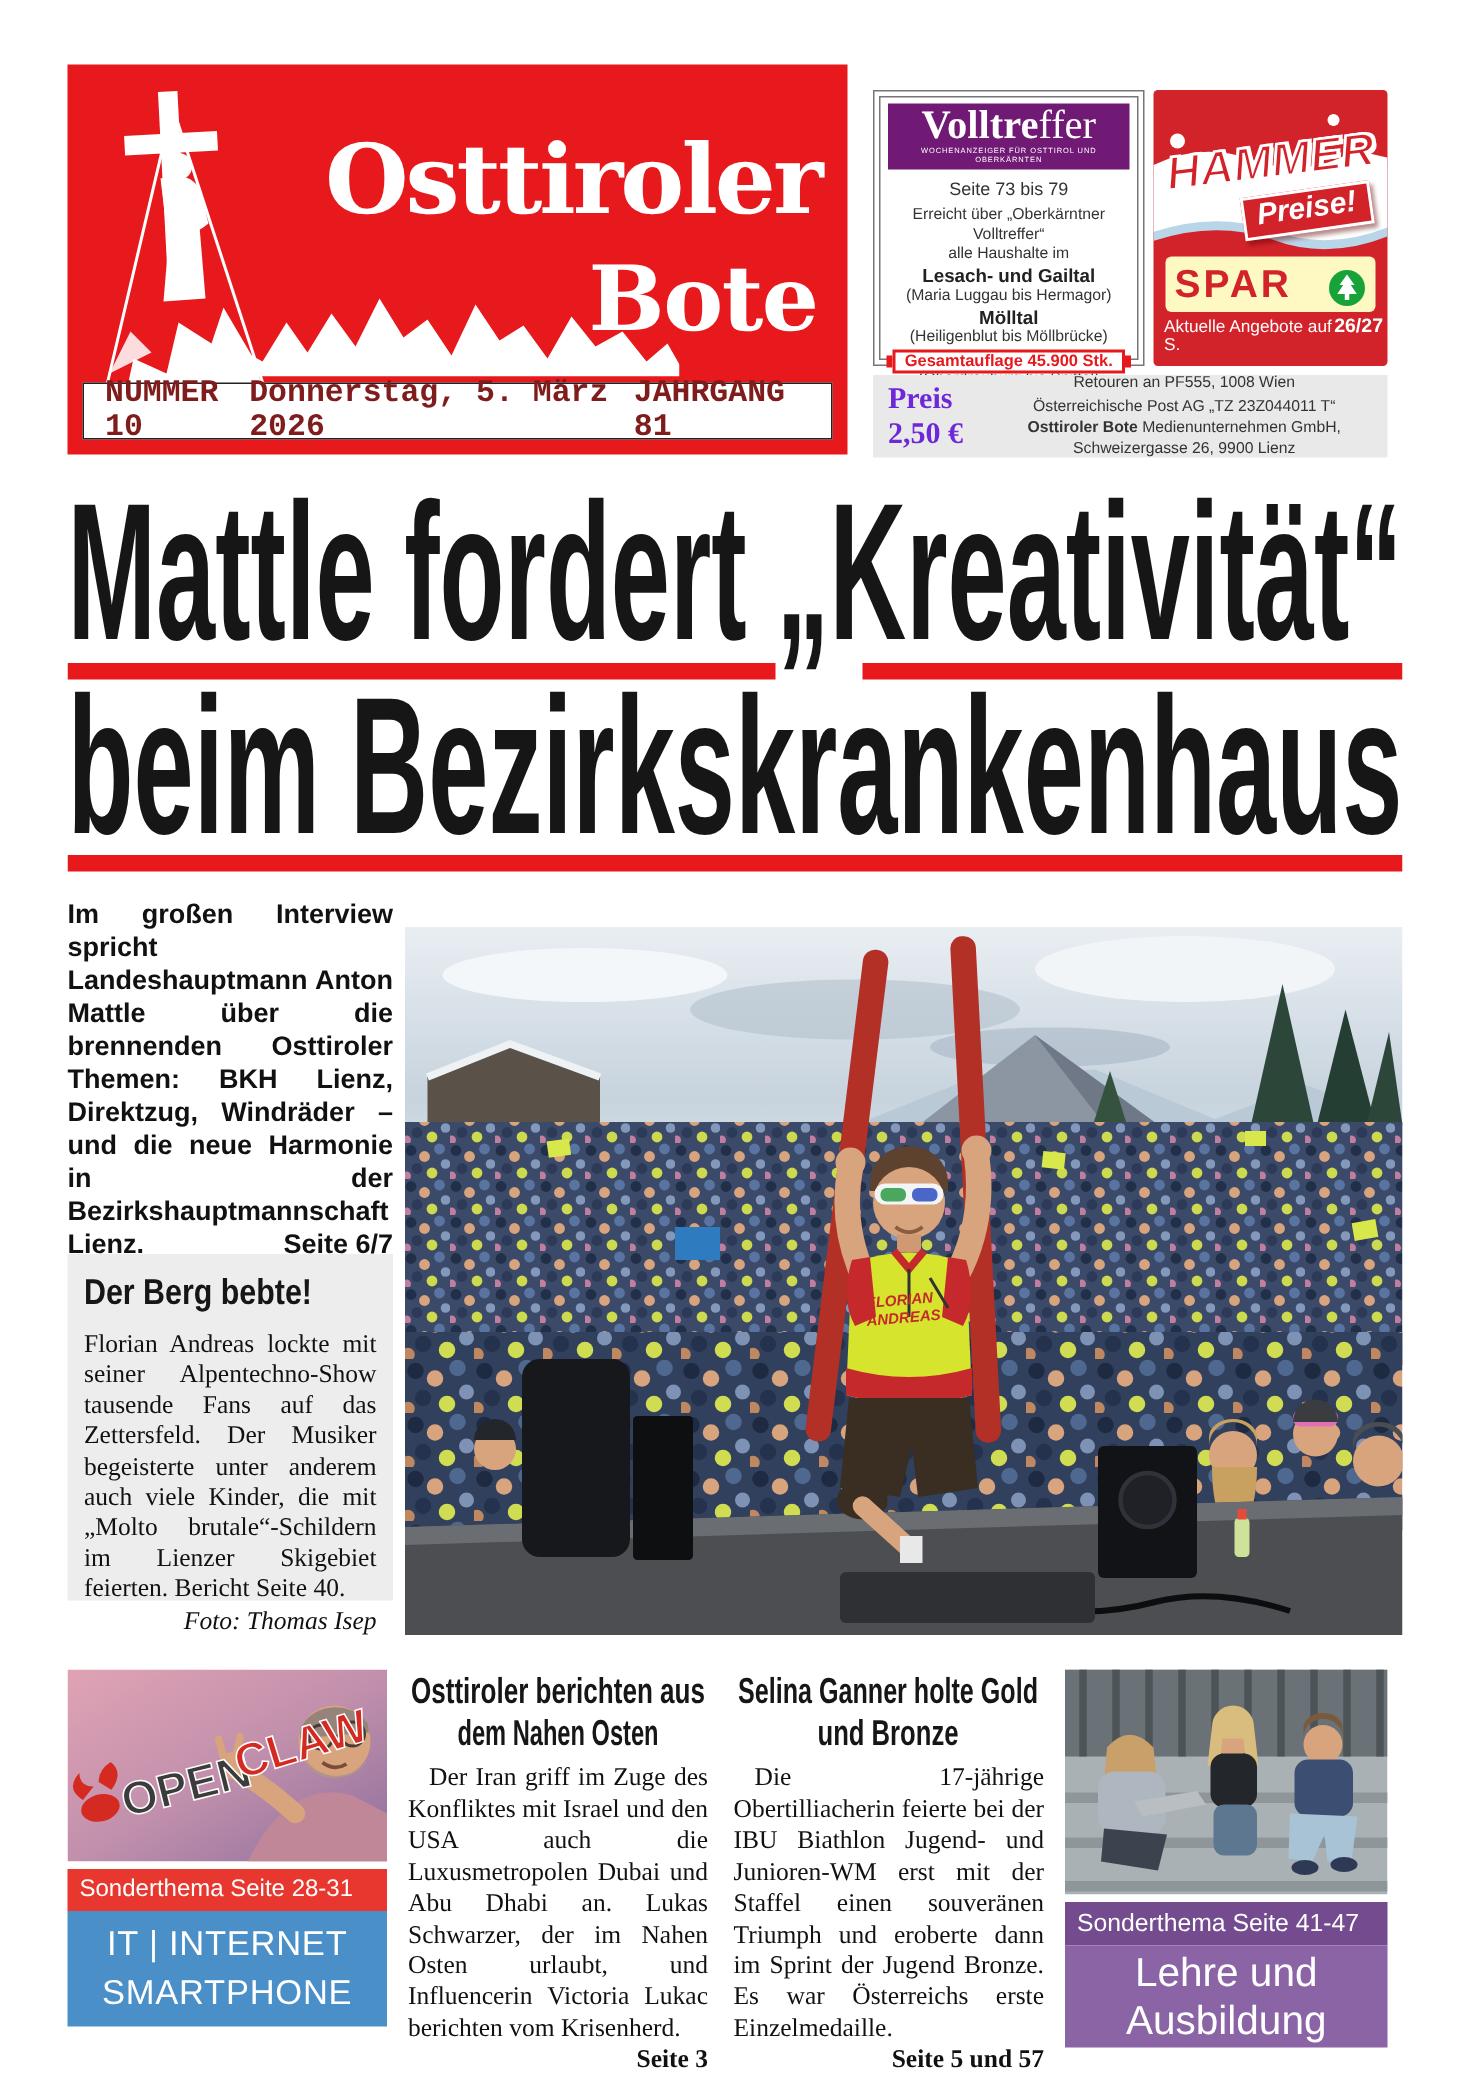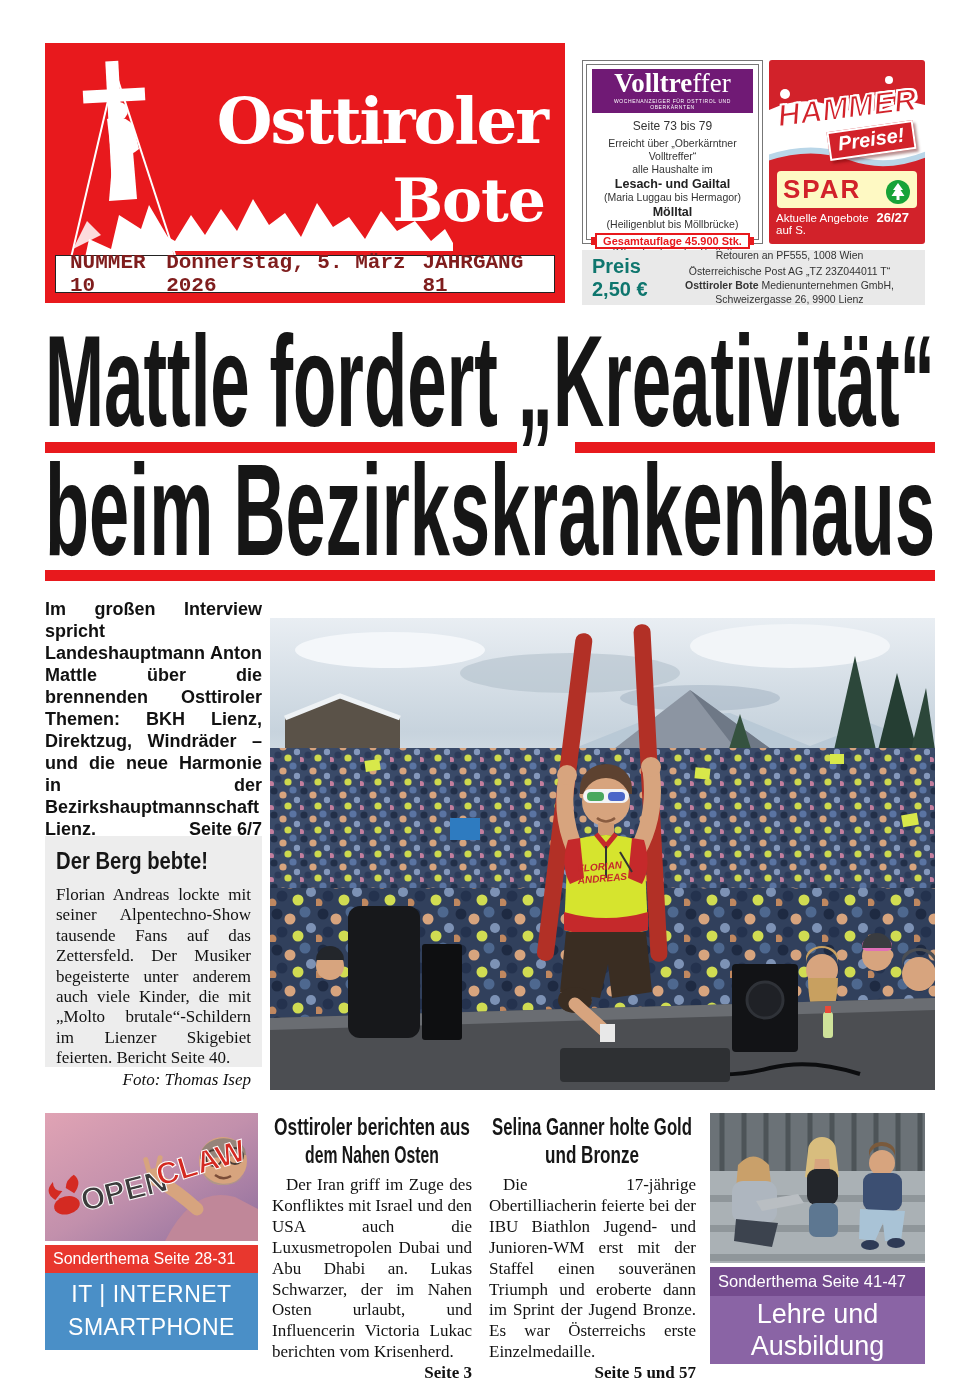--- a/index.html
+++ b/index.html
@@ -44,30 +44,30 @@
   .spar .hammer { position:absolute; top:30px; left:2px; right:2px; text-align:center; transform:rotate(-7deg);
                   font-family:"Liberation Sans", sans-serif; font-weight:900; font-style:italic; font-size:31px;
                   color:#d2222a; -webkit-text-stroke:1.5px #fff;
                   text-shadow:2px 2px 0 #fff,-1px -1px 0 #fff,2px -1px 0 #fff,-1px 2px 0 #fff; }
   .spar .preise { position:absolute; top:66px; right:10px; transform:rotate(-8deg); background:#d2222a;
                   border:2px solid #fff; color:#fff; font-family:"Liberation Sans", sans-serif; font-weight:900;
                   font-style:italic; font-size:20px; padding:0 8px 2px; box-shadow:2px 3px 3px rgba(90,0,0,.45); }
   .spar .logo { position:absolute; bottom:36px; left:8px; right:8px; background:#fef9c3; border-radius:4px;
                 padding:3px 6px; display:flex; align-items:flex-end; justify-content:space-between; }
   .spar .logo .word { color:#d2222a; font-family:"Liberation Sans", sans-serif; font-weight:900; font-size:26px; letter-spacing:2px; }
-  .spar .foot { position:absolute; bottom:8px; left:7px; right:16px; color:#fff; display:flex;
+  .spar .foot { position:absolute; bottom:8px; left:7px; right:3px; color:#fff; display:flex;
                 justify-content:space-between; align-items:baseline;
                 font-family:"Liberation Sans", sans-serif; font-size:11.5px; }
   .spar .foot .pg { font-weight:bold; font-size:13px; }
 
   
   .price { position:absolute; left:582px; top:250px; width:343px; height:55px; background:#e9e9e9;
            display:flex; align-items:center; padding:0 10px; }
-  .price .big { width:72px; font-family:Liberation Sans, sans-serif; font-weight:bold; font-size:20px;
-                line-height:1.15; color:#0f766e; }
+  .price .big { width:72px; font-family:Liberation Serif, serif; font-weight:bold; font-size:20px;
+                line-height:1.15; color:#6d28d9; }
   .price .addr { flex:1; text-align:center; font-family:"Liberation Sans", sans-serif; font-size:10.5px;
                  color:#333; line-height:1.3; }
   .price .addr .l1 { margin-bottom:3px; }
 
   
   .headline { position:absolute; left:45px; top:322px; width:890px; height:262px; }
   .headline text { font-family:"Liberation Sans", sans-serif; font-weight:bold; fill:#161616; }
 
   
   .teaser { position:absolute; left:45px; top:599px; width:217px;

